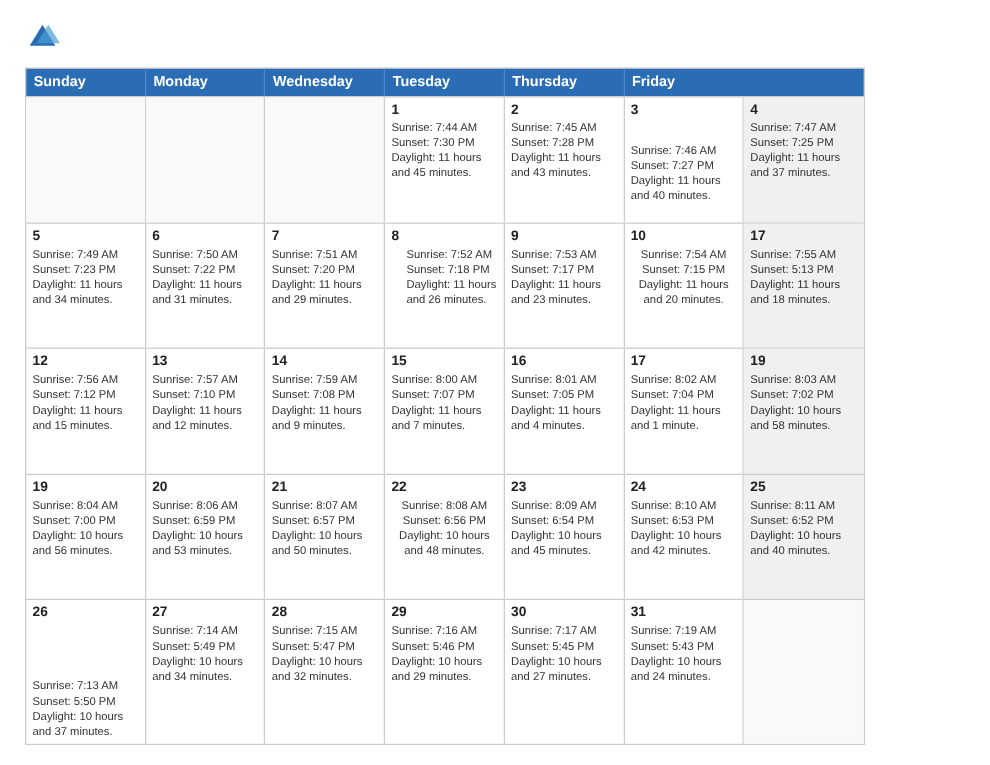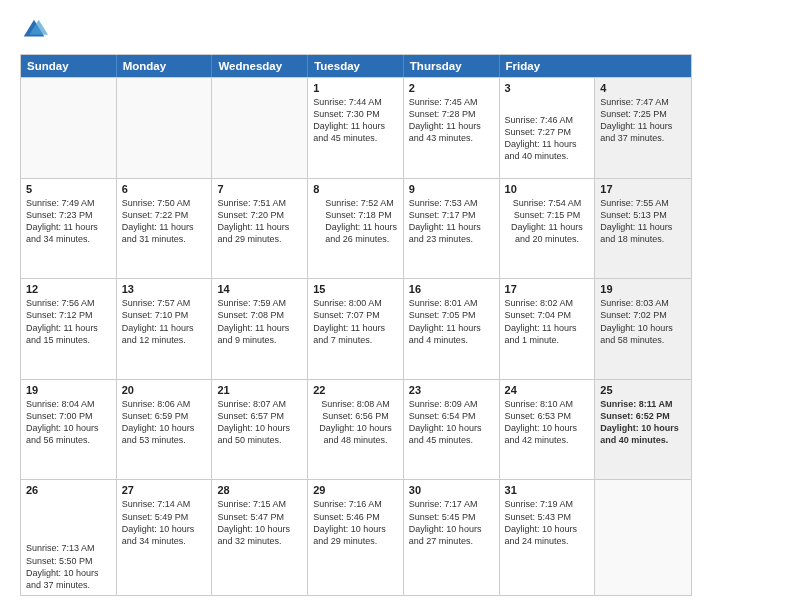--- a/index.html
+++ b/index.html
@@ -319,21 +319,21 @@
           </div>
           <div class="cal-cell">
             <div class="day-num">24</div>
             <div class="cell-text" style="white-space: pre-line;">Sunrise: 8:10 AM
 Sunset: 6:53 PM
 Daylight: 10 hours
 and 42 minutes.</div>
           </div>
           <div class="cal-cell shaded">
             <div class="day-num">25</div>
-            <div class="cell-text" style="white-space: pre-line; font-weight: bold;">Sunrise: 8:11 AM
+            <div class="cell-text" style="white-space: pre-line;">Sunrise: 8:11 AM
 Sunset: 6:52 PM
 Daylight: 10 hours
 and 40 minutes.</div>
           </div>
         </div>
         <div class="cal-row">
           <div class="cal-cell">
             <div class="day-num">26</div>
             <div class="cell-text" style="white-space: pre-line; margin-top: 46px;">Sunrise: 7:13 AM
 Sunset: 5:50 PM

